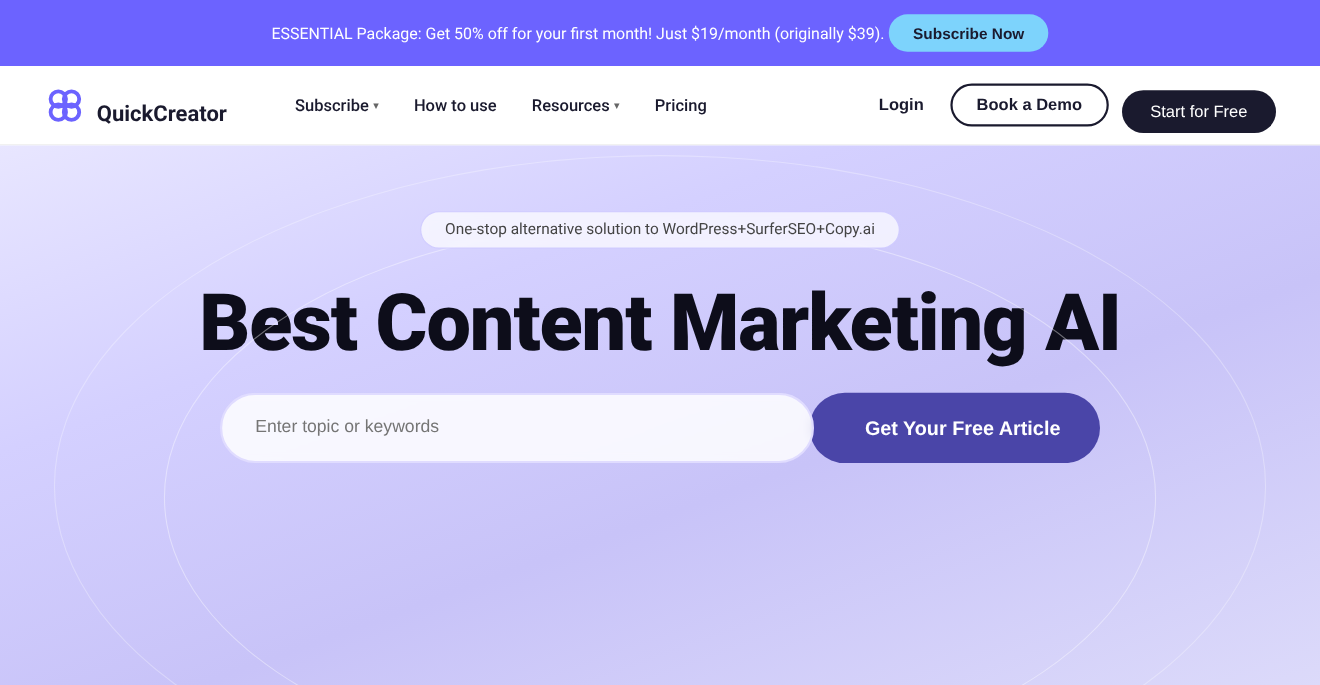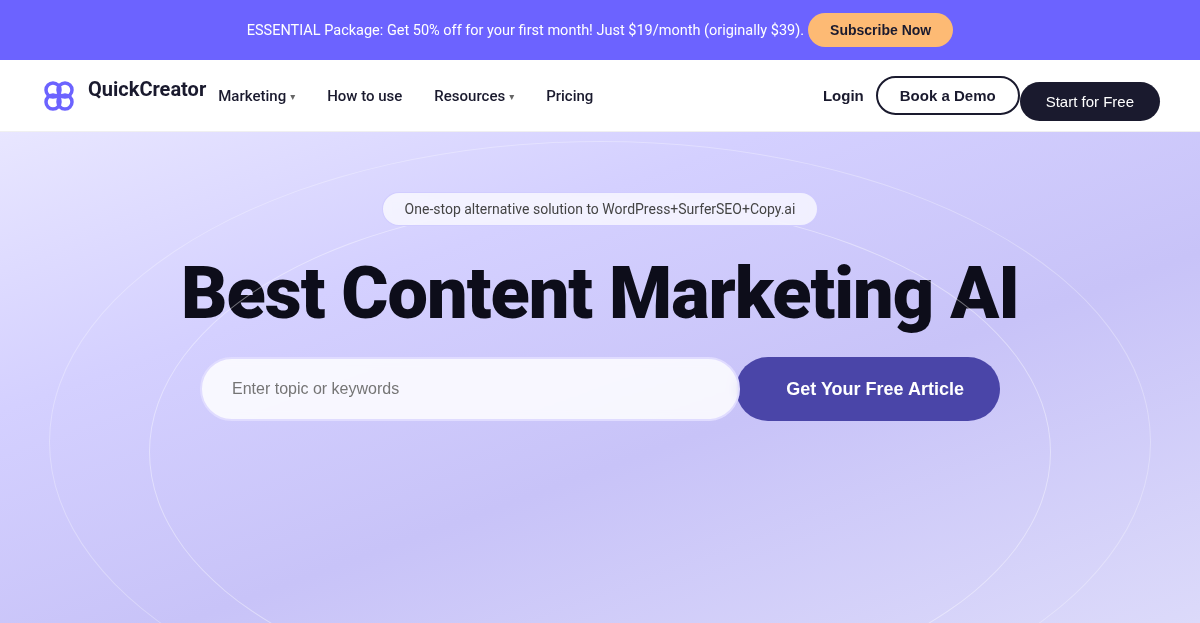--- a/index.html
+++ b/index.html
@@ -14,21 +14,21 @@
       gap: 4px;
       padding: 10px 20px;
       height: 60px;
     }
     .banner-text {
       color: white;
       font-size: 14.5px;
       font-weight: 400;
     }
     .banner-btn {
-      background: #fdba74;
+      background: #7dd3fc;
       color: #1a1a2e;
       border: none;
       border-radius: 25px;
       padding: 9px 22px;
       font-size: 14px;
       font-weight: 600;
       cursor: pointer;
       white-space: nowrap;
     }
 
@@ -38,22 +38,23 @@
       display: flex;
       align-items: center;
       padding: 0 40px;
       height: 72px;
       border-bottom: 1px solid #f0f0f0;
       position: relative;
       z-index: 10;
     }
     .logo-area {
       display: flex;
-      align-items: flex-start;
+      align-items: flex-end;
       gap: 10px;
+      margin-right: 50px;
       text-decoration: none;
     }
     .logo-icon {
       width: 38px;
       height: 38px;
     }
     .logo-text {
       font-size: 20px;
       font-weight: 700;
       color: #1a1a2e;
@@ -77,20 +78,21 @@
       text-decoration: none;
     }
     .nav-chevron {
       font-size: 10px;
       color: #666;
       margin-top: 1px;
     }
     .nav-actions {
       display: flex;
       align-items: center;
+      gap: 12px;
     }
     .login-btn {
       background: none;
       border: none;
       font-size: 15px;
       font-weight: 600;
       color: #1a1a2e;
       cursor: pointer;
       padding: 8px 12px;
     }
@@ -231,21 +233,21 @@
       <circle cx="13" cy="13" r="7" fill="none" stroke="#6c63ff" stroke-width="3.5"></circle>
       <circle cx="25" cy="13" r="7" fill="none" stroke="#6c63ff" stroke-width="3.5"></circle>
       <circle cx="13" cy="25" r="7" fill="none" stroke="#6c63ff" stroke-width="3.5"></circle>
       <circle cx="25" cy="25" r="7" fill="none" stroke="#6c63ff" stroke-width="3.5"></circle>
     </svg>
     <span class="logo-text">QuickCreator</span>
   </a>
 
   <div class="nav-links">
     <a class="nav-item">
-      <span>Marketing</span>
+      <span>Subscribe</span>
       <span class="nav-chevron">▾</span>
     </a>
     <a class="nav-item">
       <span>How to use</span>
     </a>
     <a class="nav-item">
       <span>Resources</span>
       <span class="nav-chevron">▾</span>
     </a>
     <a class="nav-item">

